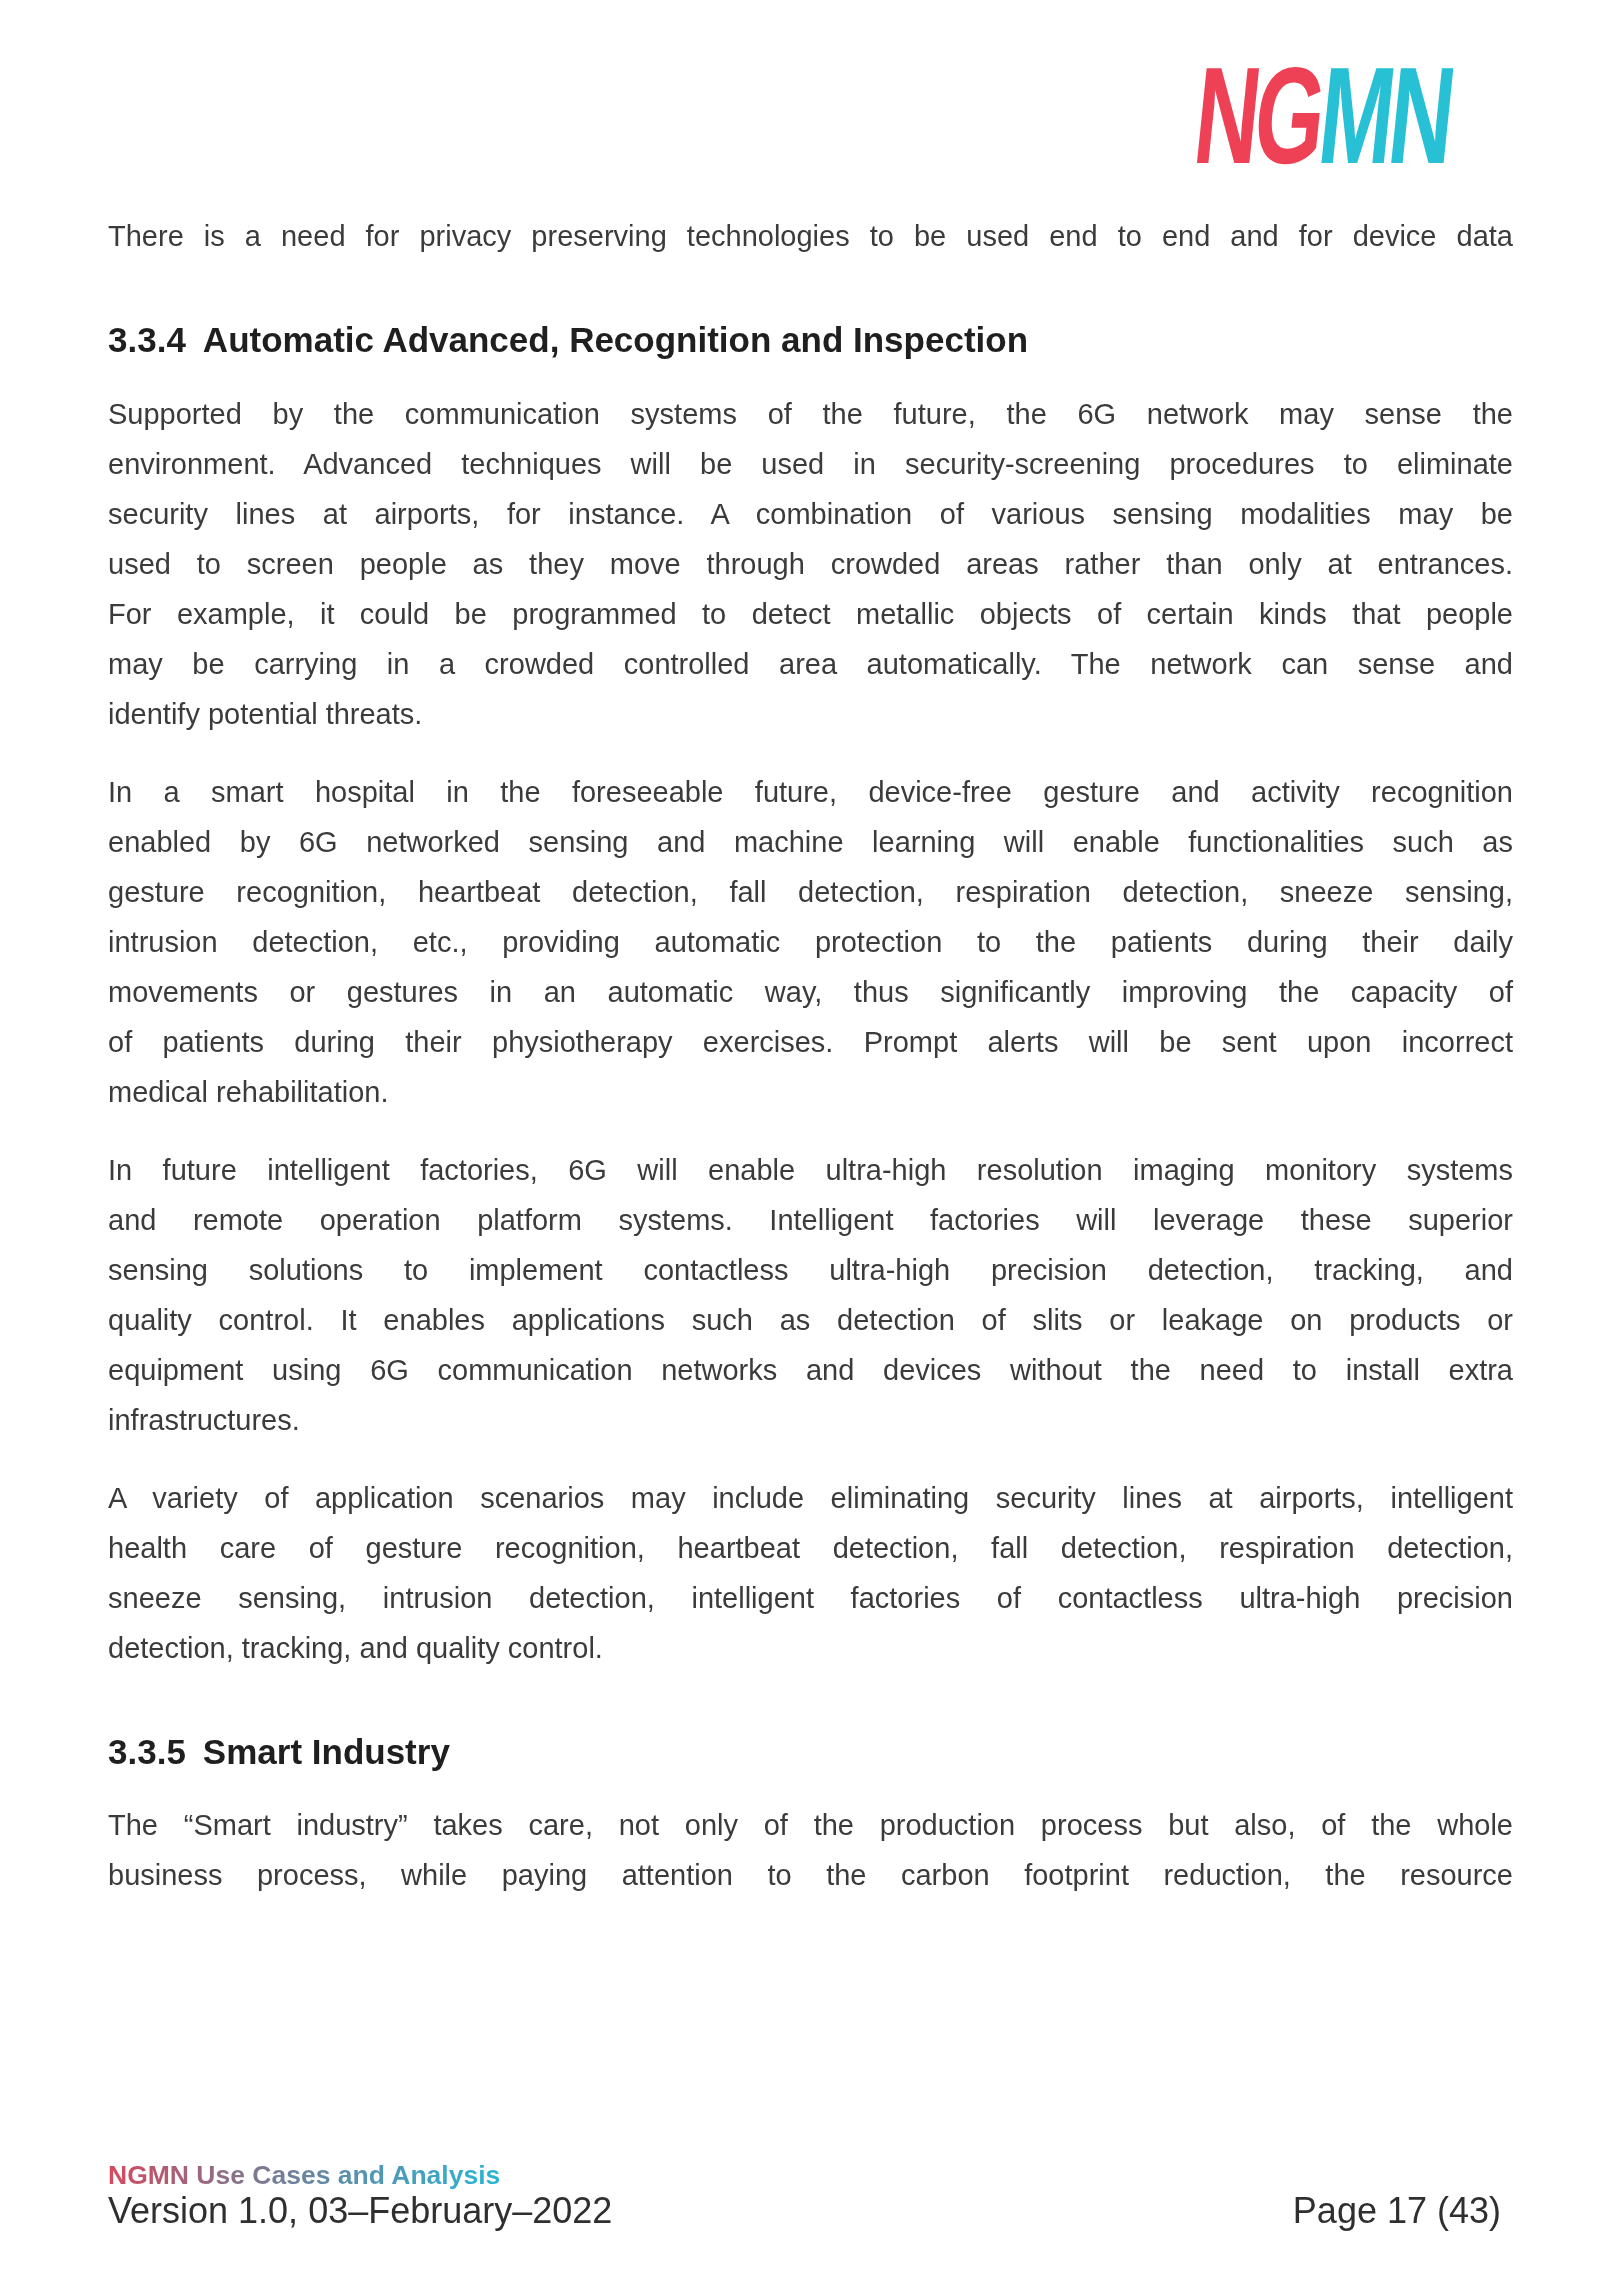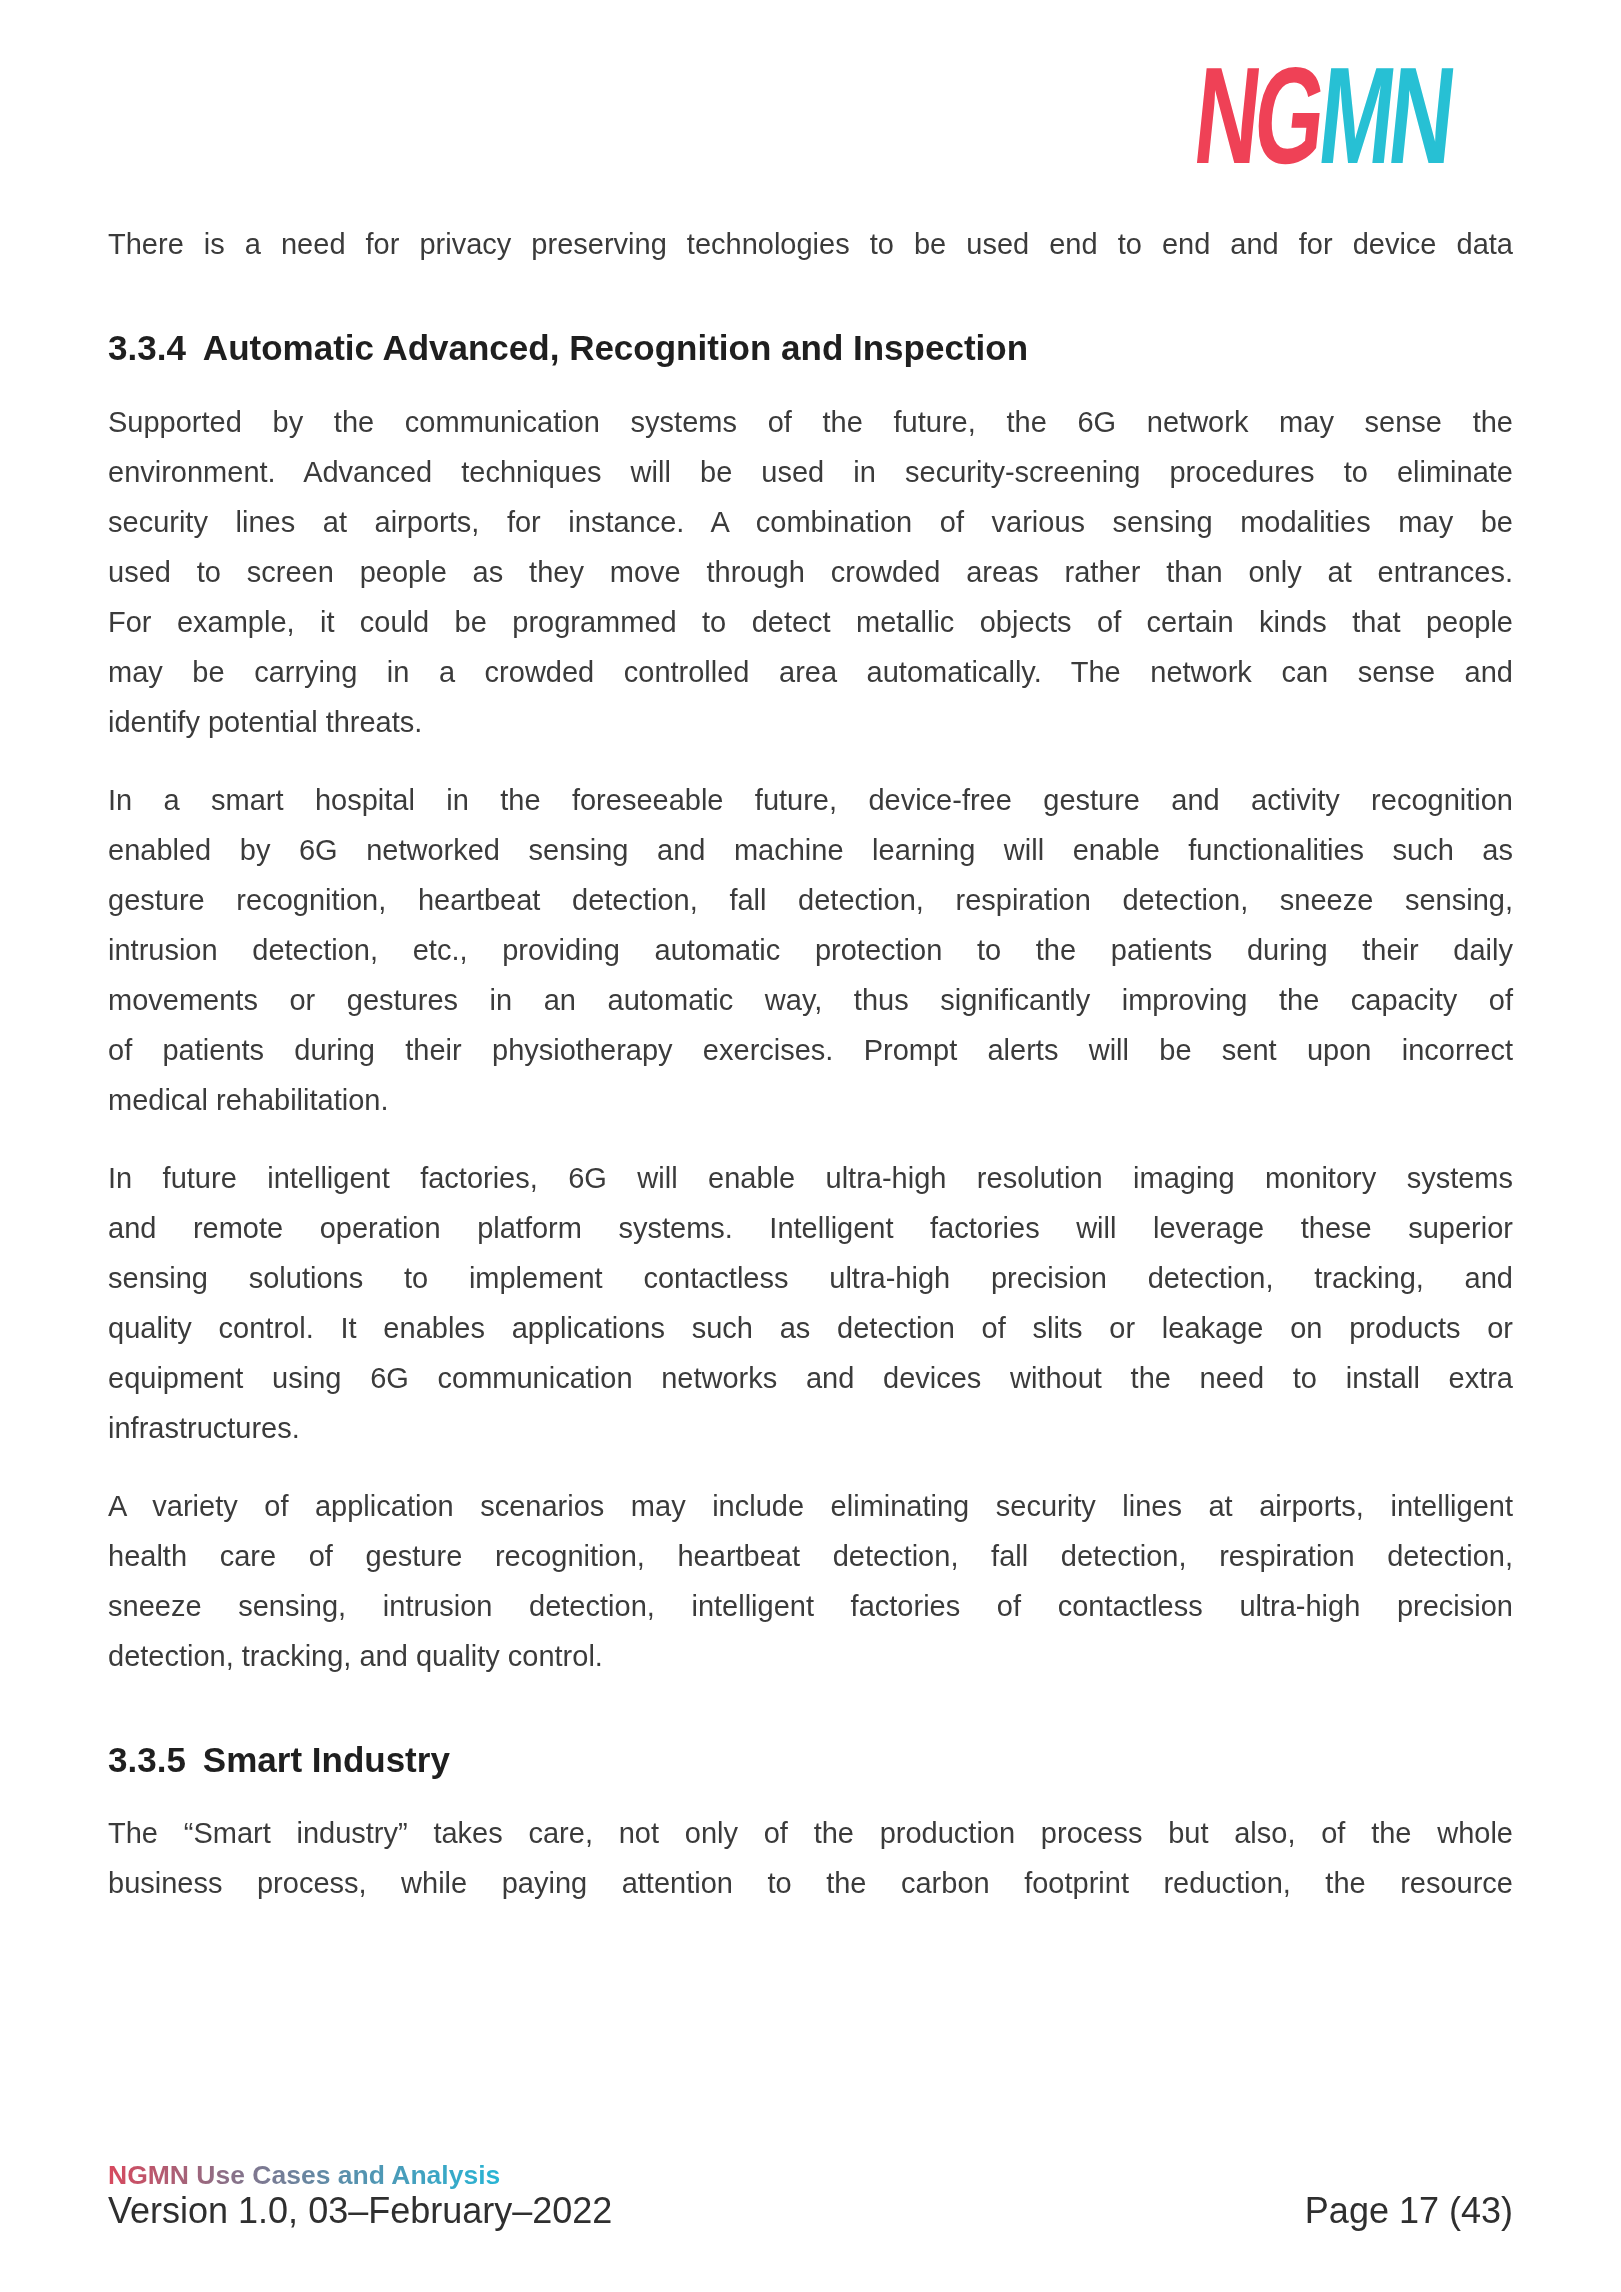--- a/index.html
+++ b/index.html
@@ -25,21 +25,21 @@
     line-height: 116px;
     letter-spacing: -6.9px;
     user-select: none;
   }
   .logo .ng { color: #ef4156; }
   .logo .mn { color: #27c0d4; }
 
   
   .content {
     position: absolute;
-    left: 108px; right: 108px; top: 219px;
+    left: 108px; right: 108px; top: 211px;
   }
   .para { margin: 0 0 28px 0; }
   .line {
     font-size: 29px;
     line-height: 50px;
     color: #3b3b3b;
     text-align: justify;
     text-align-last: justify;
     white-space: normal;
   }
@@ -51,21 +51,21 @@
     line-height: 45px;
     font-weight: bold;
     color: #1f1f1f;
     display: flex;
   }
   .section-heading .num { margin-right: 17px; }
 
   
   .footer {
     position: absolute;
-    left: 108px; right: 108px; top: 2157px;
+    left: 108px; right: 120px; top: 2157px;
   }
   .footer-title {
     display: inline-block;
     font-size: 26.5px;
     line-height: 36px;
     font-weight: bold;
     background: linear-gradient(90deg, #d8495e 0%, #8b6f86 30%, #5d8da9 58%, #28b5d5 100%);
     -webkit-background-clip: text;
     background-clip: text;
     color: transparent;

